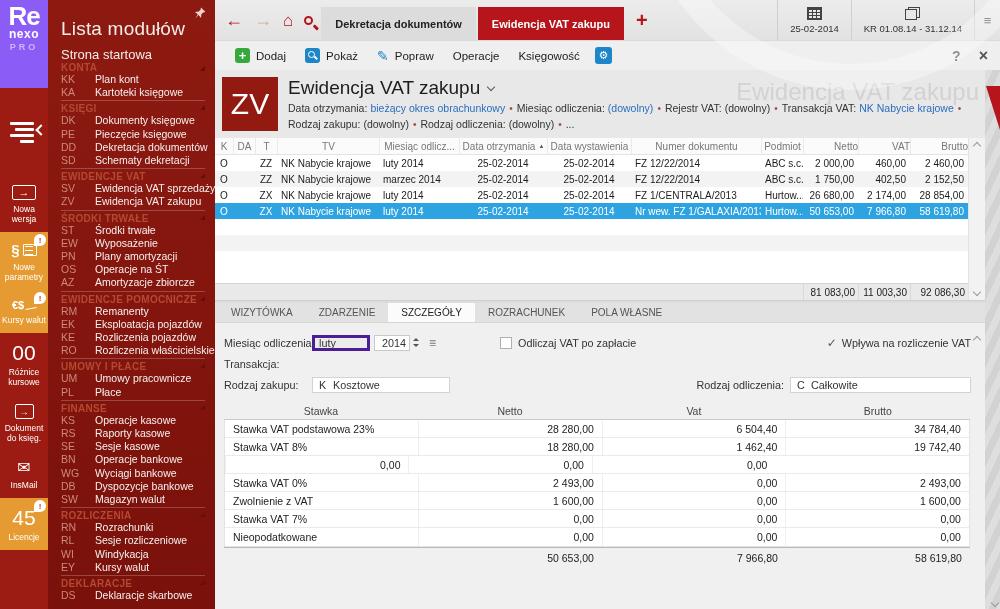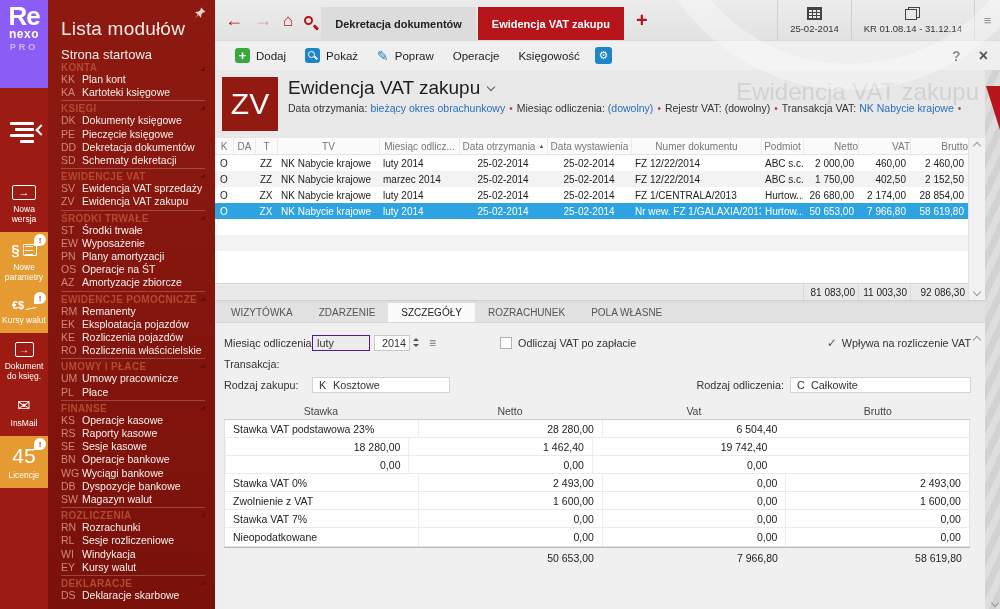--- a/index.html
+++ b/index.html
@@ -37,21 +37,21 @@
 
 
 .sidebar{width:167px;min-width:167px;background:linear-gradient(180deg,#8d1a11,#7a110b);color:#f3ece9;padding:10px 0 0 13px;position:relative;overflow:hidden}
 .pin{position:absolute;top:7px;right:9px;cursor:pointer}
 .side-title{font-size:19px;font-weight:300;margin:8px 0 8px;letter-spacing:.2px}
 .side-home{font-size:13px;line-height:13px;margin-bottom:1px;cursor:pointer;white-space:nowrap}
 .side-header{font-size:10px;font-weight:700;color:#b34a31;letter-spacing:.3px;position:relative;margin:1px 10px 0 0;padding-top:2px;border-top:1px solid rgba(255,255,255,.22);line-height:11px;cursor:pointer}
 .side-section:first-child .side-header{border-top:none;padding-top:0}
 .side-header::after{content:"";position:absolute;right:0;top:4px;width:0;height:0;border-left:5px solid transparent;border-bottom:5px solid #64100a}
 .side-item{display:flex;font-size:10.5px;line-height:13.2px;cursor:pointer;white-space:nowrap;overflow:hidden}
-.side-code{width:21px;color:#cd8a7a;flex:none}
+.side-code{width:34px;color:#cd8a7a;flex:none}
 .side-label{color:#f6f0ee}
 
 
 .main{flex:1;display:flex;flex-direction:column;min-width:0;background:#e8e8e8;position:relative}
 .topbar{height:40px;display:flex;align-items:flex-end;background:linear-gradient(180deg,#ececec,#e2e2e2);position:relative;z-index:3}
 .swoosh{position:absolute;width:420px;height:420px;border-radius:50%;border:26px solid rgba(255,255,255,.35);right:-60px;top:-330px;pointer-events:none}
 .nav{display:flex;align-items:center;height:40px;padding:0 8px 0 10px;gap:11px;position:relative;z-index:1}
 .nav-back{color:#b5151b;font-size:18px;font-weight:700;cursor:pointer;line-height:1}
 .nav-fwd{color:#dda59e;font-size:18px;font-weight:700;cursor:pointer;line-height:1}
 .nav-home{color:#b5151b;font-size:17px;font-weight:700;cursor:pointer;line-height:1}
@@ -130,21 +130,21 @@
 
 
 .detail{flex:1;background:#f0f0f0;position:relative;min-height:0;overflow:hidden}
 .dtabs{height:20px;background:#e2e2e2;display:flex;border-bottom:1px solid #d6d6d6;padding-left:3px}
 .dtab{padding:0 13px;display:flex;align-items:center;font-size:10px;color:#555;cursor:pointer;white-space:nowrap}
 .dtab.active{background:#fbfbfb;color:#222}
 .d-up{position:absolute;top:26px;right:5px}
 .dform{padding:9px 14px 2px 9px;font-size:10.8px;color:#333}
 .frow{display:flex;align-items:center;height:21px}
 .flabel{width:88px;flex:none;white-space:nowrap}
-.month-box{width:58px;height:16px;background:#ececec;border:1px solid #4c1d95;display:flex;align-items:center;padding:0 4px;cursor:pointer}
+.month-box{width:58px;height:16px;background:#ececec;border:3px solid #4c1d95;display:flex;align-items:center;padding:0 4px;cursor:pointer}
 .year-box{width:36px;height:16px;background:#fff;border:1px solid #c9c9c9;display:flex;align-items:center;justify-content:flex-end;padding:0 3px;margin-left:4px}
 .spin{display:flex;flex-direction:column;gap:3px;margin-left:3px}
 .spin i{width:0;height:0;border:3.5px solid transparent;cursor:pointer}
 .spin .su{border-bottom-color:#555;border-top-width:0}
 .spin .sd{border-top-color:#555;border-bottom-width:0}
 .lines-btn{margin-left:10px;color:#777;font-size:12px;cursor:pointer}
 .chk{width:12px;height:12px;border:1px solid #b0b0b0;background:#fff;margin:0 6px 0 64px;cursor:pointer;flex:none}
 .checkmark{color:#555;font-weight:700;font-size:12px;margin-right:5px;cursor:pointer}
 .affects{margin-left:auto;display:flex;align-items:center;white-space:nowrap}
 .vbox{flex:1;height:16px;background:#e9e9e9;display:flex;align-items:center;padding:0 6px;margin-right:2px;white-space:nowrap;overflow:hidden}
@@ -208,20 +208,25 @@
         <div class="rail-item orange">
     <span class="rail-badge" style="display: flex;">!</span>
     <span class="rail-icon currency-icon">
             <span>€$</span>
           </span>
 
     <span class="rail-label">Kursy walut</span>
   </div>
         <div class="rail-item red">
 
+    <span class="rail-big" style="display: block;">00</span>
+    <span class="rail-label">Różnice kursowe</span>
+  </div>
+        <div class="rail-item red">
+
     <span class="rail-icon document-icon">
             <span>→</span>
           </span>
 
     <span class="rail-label">Dokument do księg.</span>
   </div>
         <div class="rail-item red">
 
     <span class="rail-icon envelope-icon">
             <span>✉</span>
@@ -479,20 +484,21 @@
 
         <div class="view-header">
           <div class="watermark">Ewidencja VAT zakupu</div>
           <div class="zv-badge">ZV</div>
           <div class="vh-text">
             <div class="vh-title-row">
               <span class="vh-title">Ewidencja VAT zakupu</span>
               <span class="chev"></span>
             </div>
             <div class="vh-filters" id="filters1"><span class="f-item"><span class="f-label">Data otrzymania:</span><span class="f-value link">bieżący okres obrachunkowy</span></span><span class="f-bullet">•</span><span class="f-item"><span class="f-label">Miesiąc odliczenia:</span><span class="f-value link">(dowolny)</span></span><span class="f-bullet">•</span><span class="f-item"><span class="f-label">Rejestr VAT:</span><span class="f-value">(dowolny)</span></span><span class="f-bullet">•</span><span class="f-item"><span class="f-label">Transakcja VAT:</span><span class="f-value link">NK Nabycie krajowe</span></span><span class="f-bullet">•</span></div>
+            <div class="vh-filters" id="filters2"><span class="f-item"><span class="f-label">Rodzaj zakupu:</span><span class="f-value">(dowolny)</span></span><span class="f-bullet">•</span><span class="f-item"><span class="f-label">Rodzaj odliczenia:</span><span class="f-value">(dowolny)</span></span><span class="f-bullet">•</span><span class="f-item"><span class="f-label">...</span></span></div>
           </div>
         </div>
 
         <div class="grid">
           <div class="grid-header" id="grid-header">
               <div class="gh c0">
                 <span>K</span>
               </div>
               <div class="gh c1">
                 <span>DA</span>
@@ -653,22 +659,24 @@
                 <span class="vc vc0">Stawka</span>
                 <span class="vc vc1">Netto</span>
                 <span class="vc vc2">Vat</span>
                 <span class="vc vc3">Brutto</span>
               </div>
             <div class="vat-body" id="vat-body">
                 <div class="vrow">
                   <span class="vc vc0">Stawka VAT podstawowa 23%</span>
                   <span class="vc vc1">28 280,00</span>
                   <span class="vc vc2">6 504,40</span>
+                  <span class="vc vc3">34 784,40</span>
                 </div>
                 <div class="vrow">
+                  <span class="vc vc0">Stawka VAT 8%</span>
                   <span class="vc vc1">18 280,00</span>
                   <span class="vc vc2">1 462,40</span>
                   <span class="vc vc3">19 742,40</span>
                 </div>
                 <div class="vrow">
                   <span class="vc vc1">0,00</span>
                   <span class="vc vc2">0,00</span>
                   <span class="vc vc3">0,00</span>
                 </div>
                 <div class="vrow">

